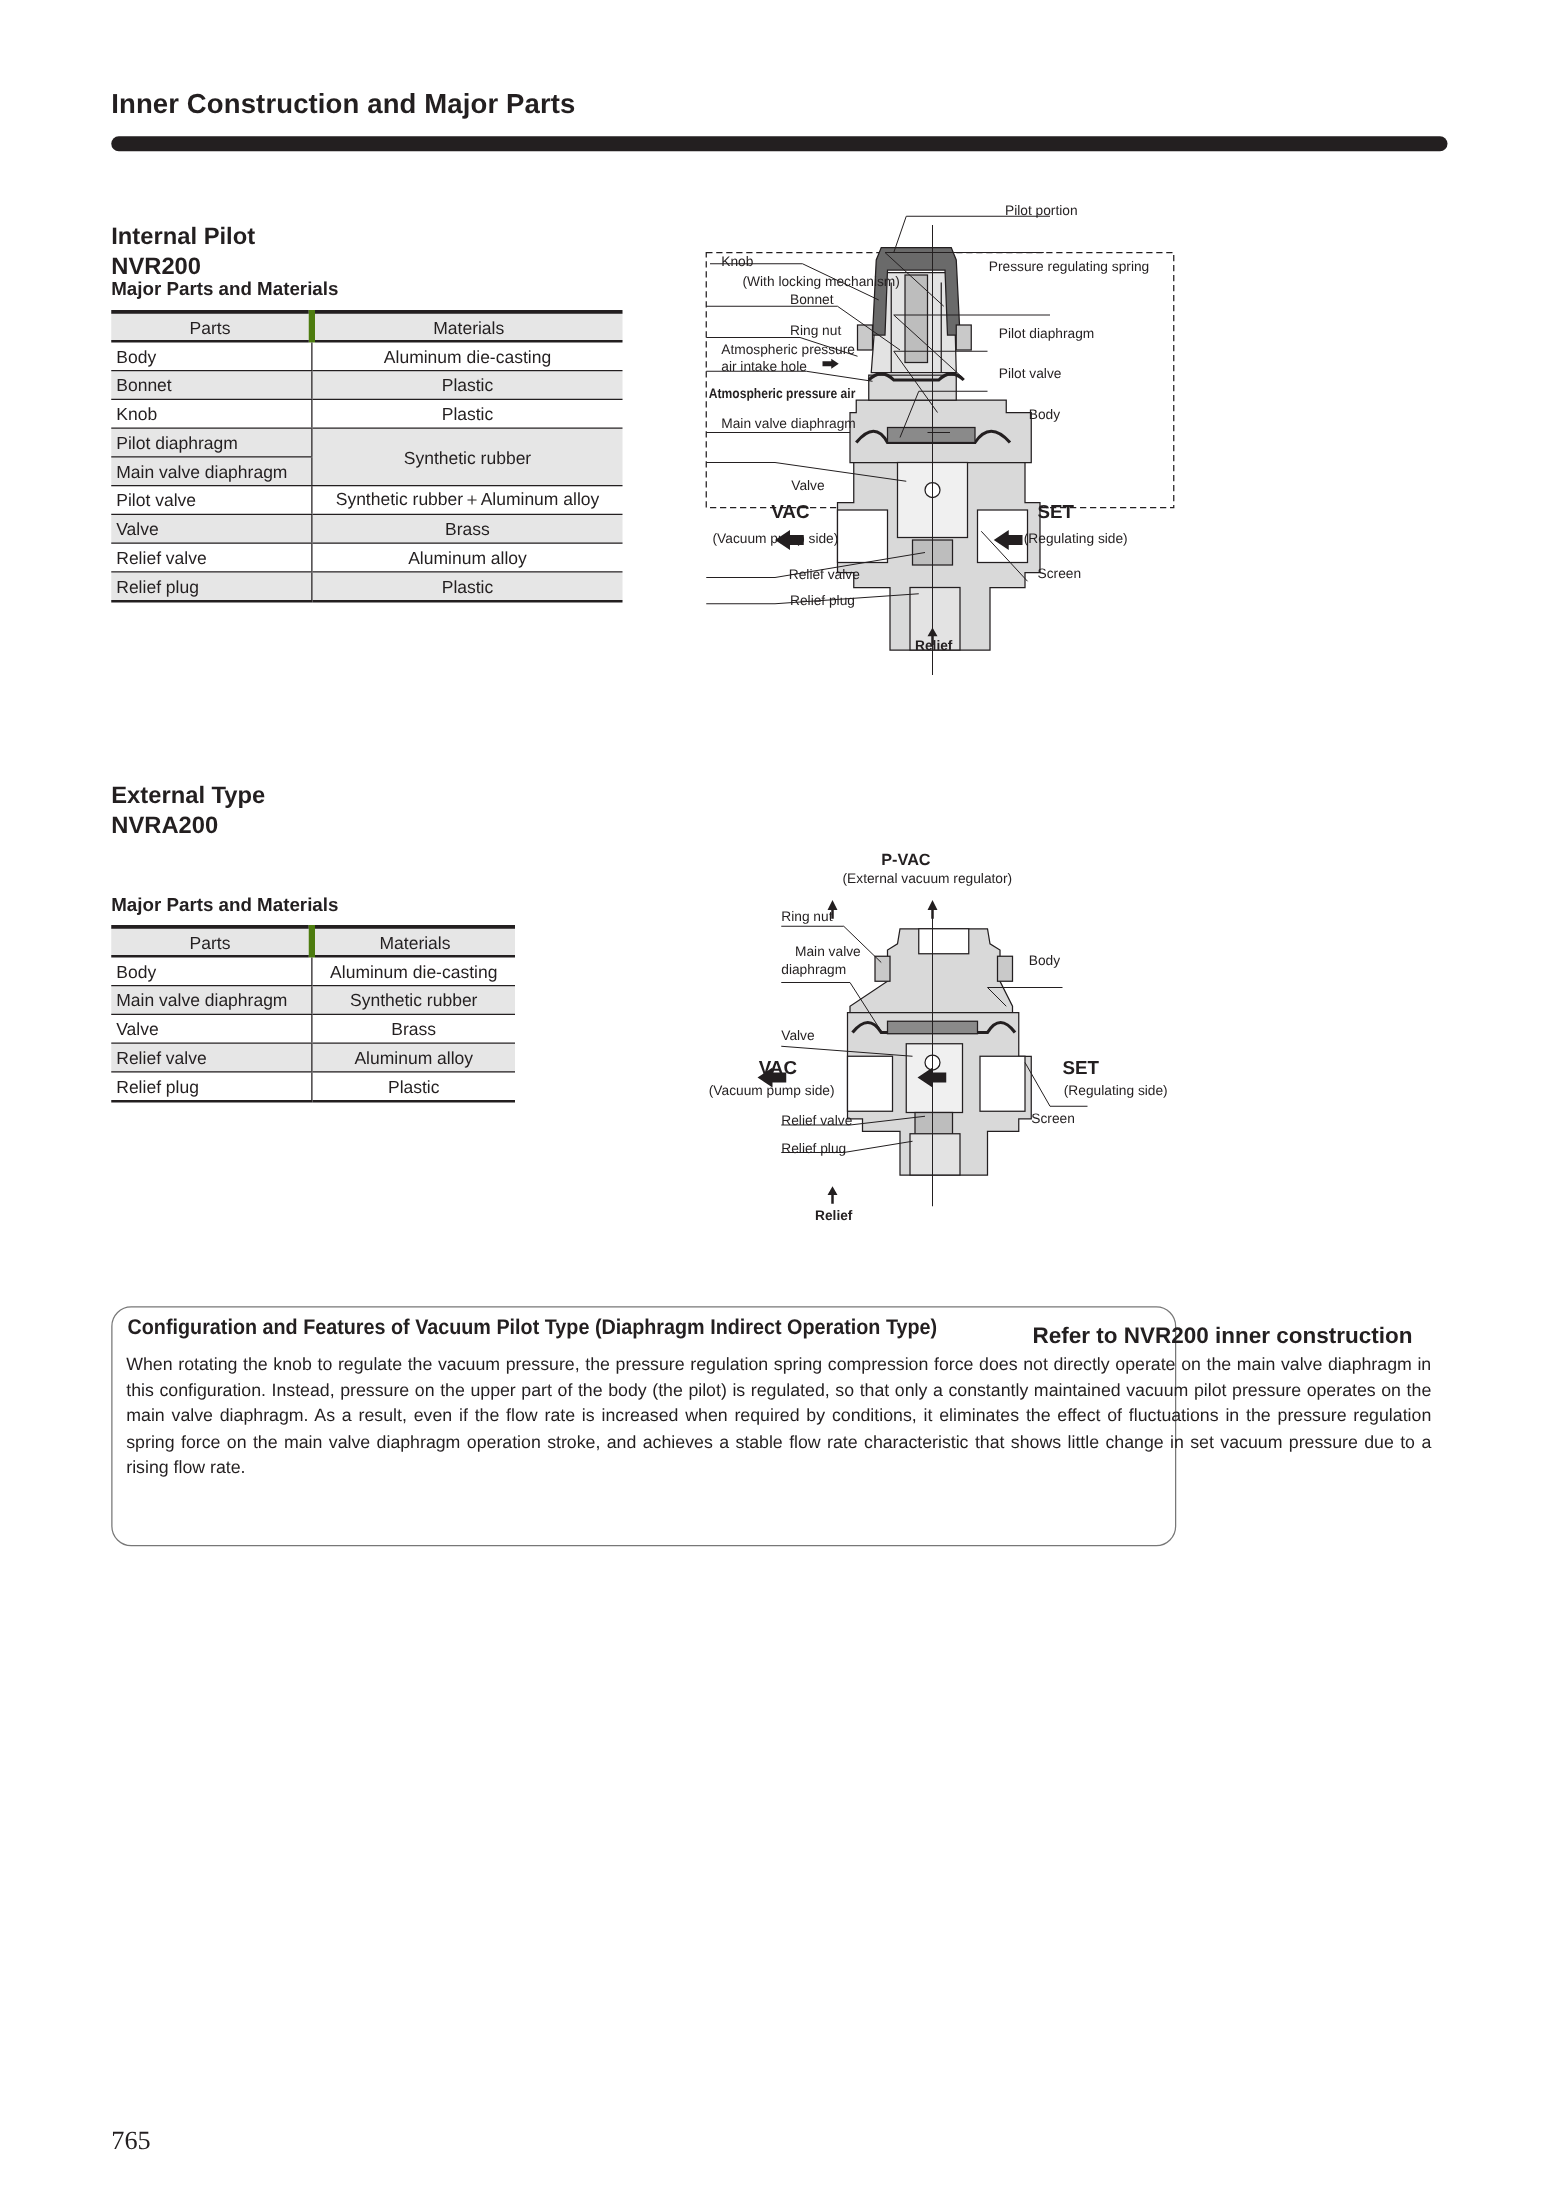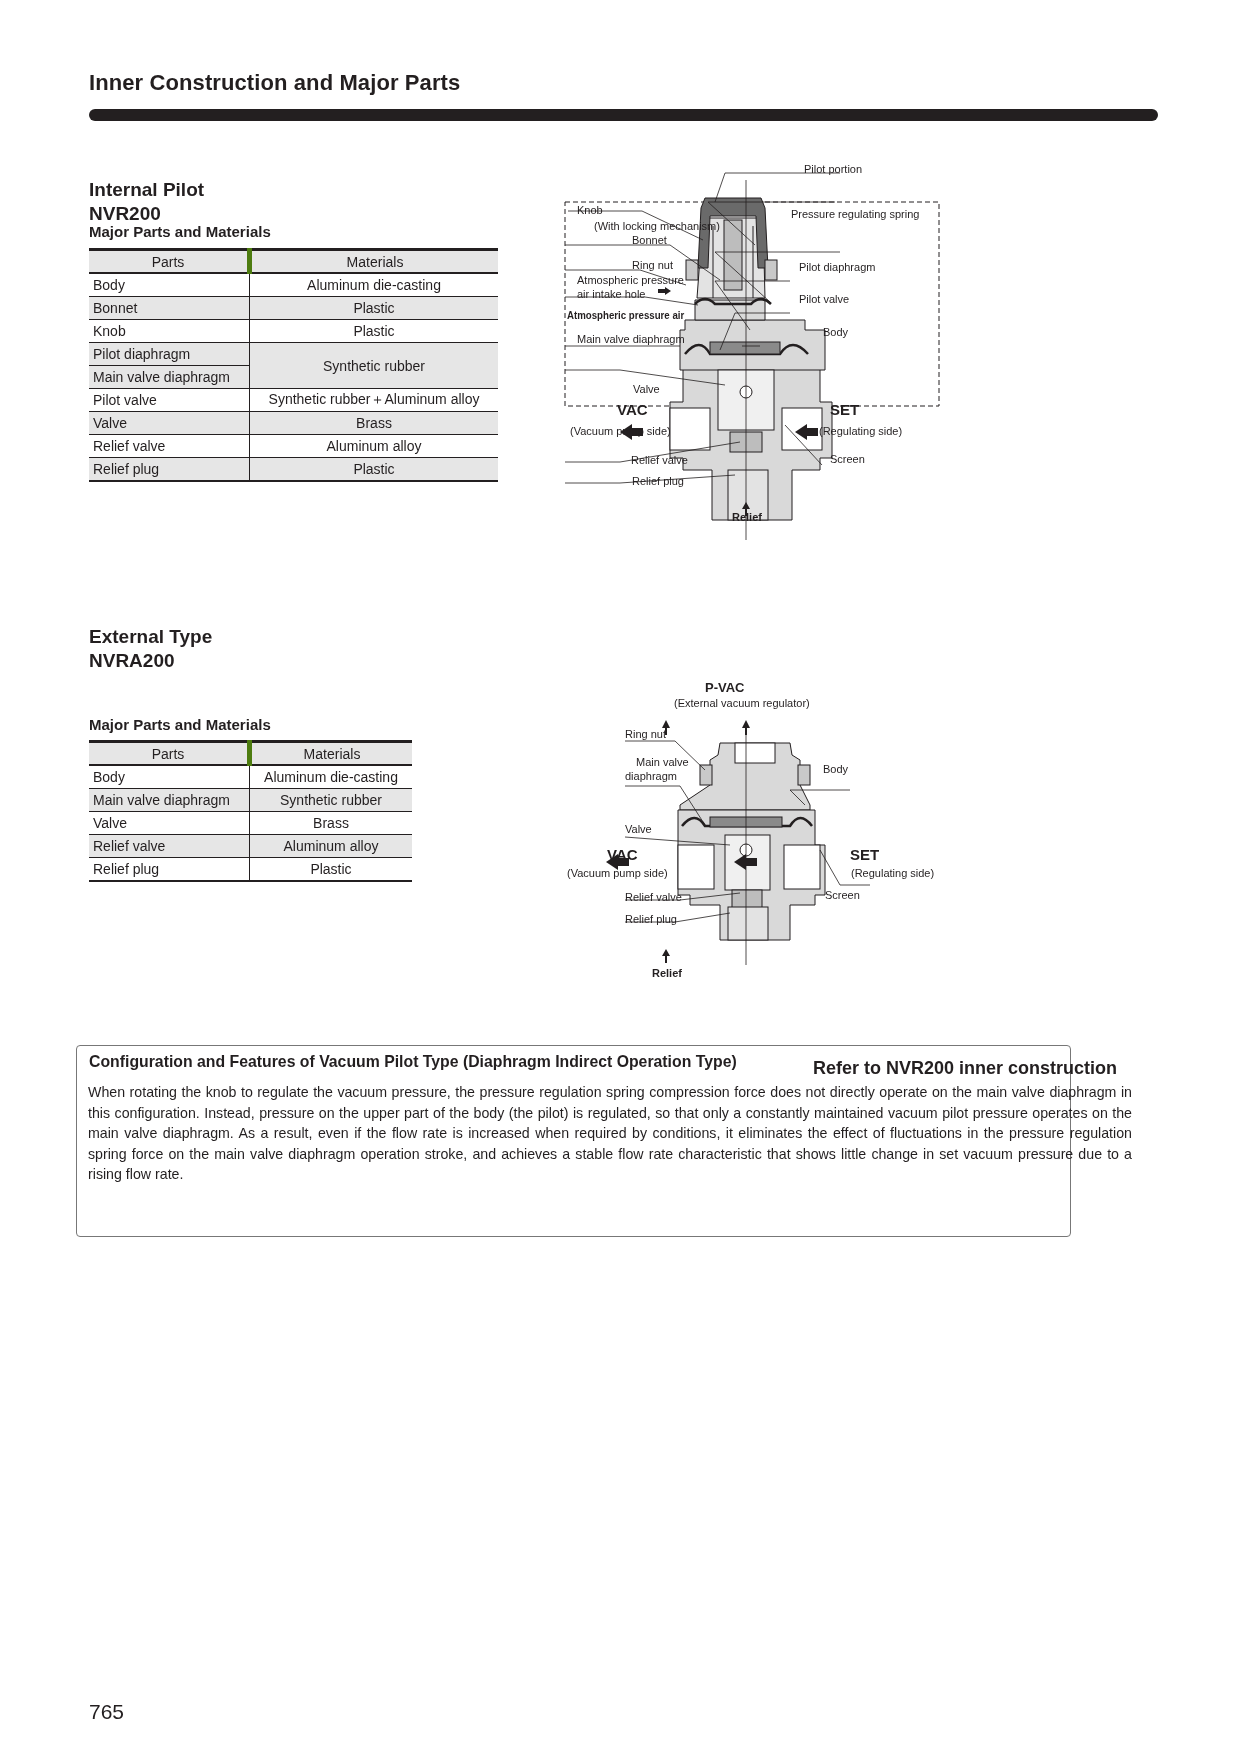--- a/index.html
+++ b/index.html
@@ -13,26 +13,26 @@
   table.parts th{font-weight:normal;background:#e6e6e6;border-top:3px solid #231f20;border-bottom:2px solid #231f20;height:21px;padding:0;text-align:center;}
   table.parts td{height:22px;padding:0 4px;border-bottom:1px solid #231f20;}
   table.parts tr:last-child td{border-bottom:2px solid #231f20;}
   table.parts td.mat{text-align:center;border-left:1px solid #231f20;}
   table.parts th.mat{border-left:5px solid #4d7c0f;}
   table.parts tr.shade td{background:#e6e6e6;}
   .diagram{position:absolute;}
   .lbl{position:absolute;font-size:11px;white-space:nowrap;line-height:13px;}
   .lbl-bold{font-weight:bold;font-size:15px;}
   .lbl-mid{font-weight:bold;font-size:11px;}
-  .info-box{left:76px;top:1045px;width:995px;height:192px;border:1.5px solid #777;border-radius:4px;box-sizing:border-box;}
+  .info-box{left:89px;top:1045px;width:852px;height:192px;border:1.5px solid #777;border-radius:16px;box-sizing:border-box;}
   .info-head{position:absolute;left:12px;top:6px;font-size:17px;font-weight:bold;white-space:nowrap;transform:scaleX(0.93);transform-origin:left;}
   .info-ref{position:absolute;left:736px;top:12px;font-size:18px;font-weight:bold;white-space:nowrap;}
   .info-body{position:absolute;left:11px;top:36px;width:1044px;font-size:14.2px;line-height:20.5px;text-align:justify;}
   .info-body p{margin:0;}
-  .page-num{left:89px;top:1700px;font-size:21px;}
+  .page-num{left:89px;top:1700px;font-size:21px;font-family:Liberation Serif, serif;}
 </style>
 </head>
 <body>
 
 <div class="abs page-title">Inner Construction and Major Parts</div>
 <div class="abs title-bar"></div>
 
 <div class="abs section-title" style="left:89px;top:132px;margin-top:46px;">
   <div>Internal Pilot</div>
   <div>NVR200</div>

